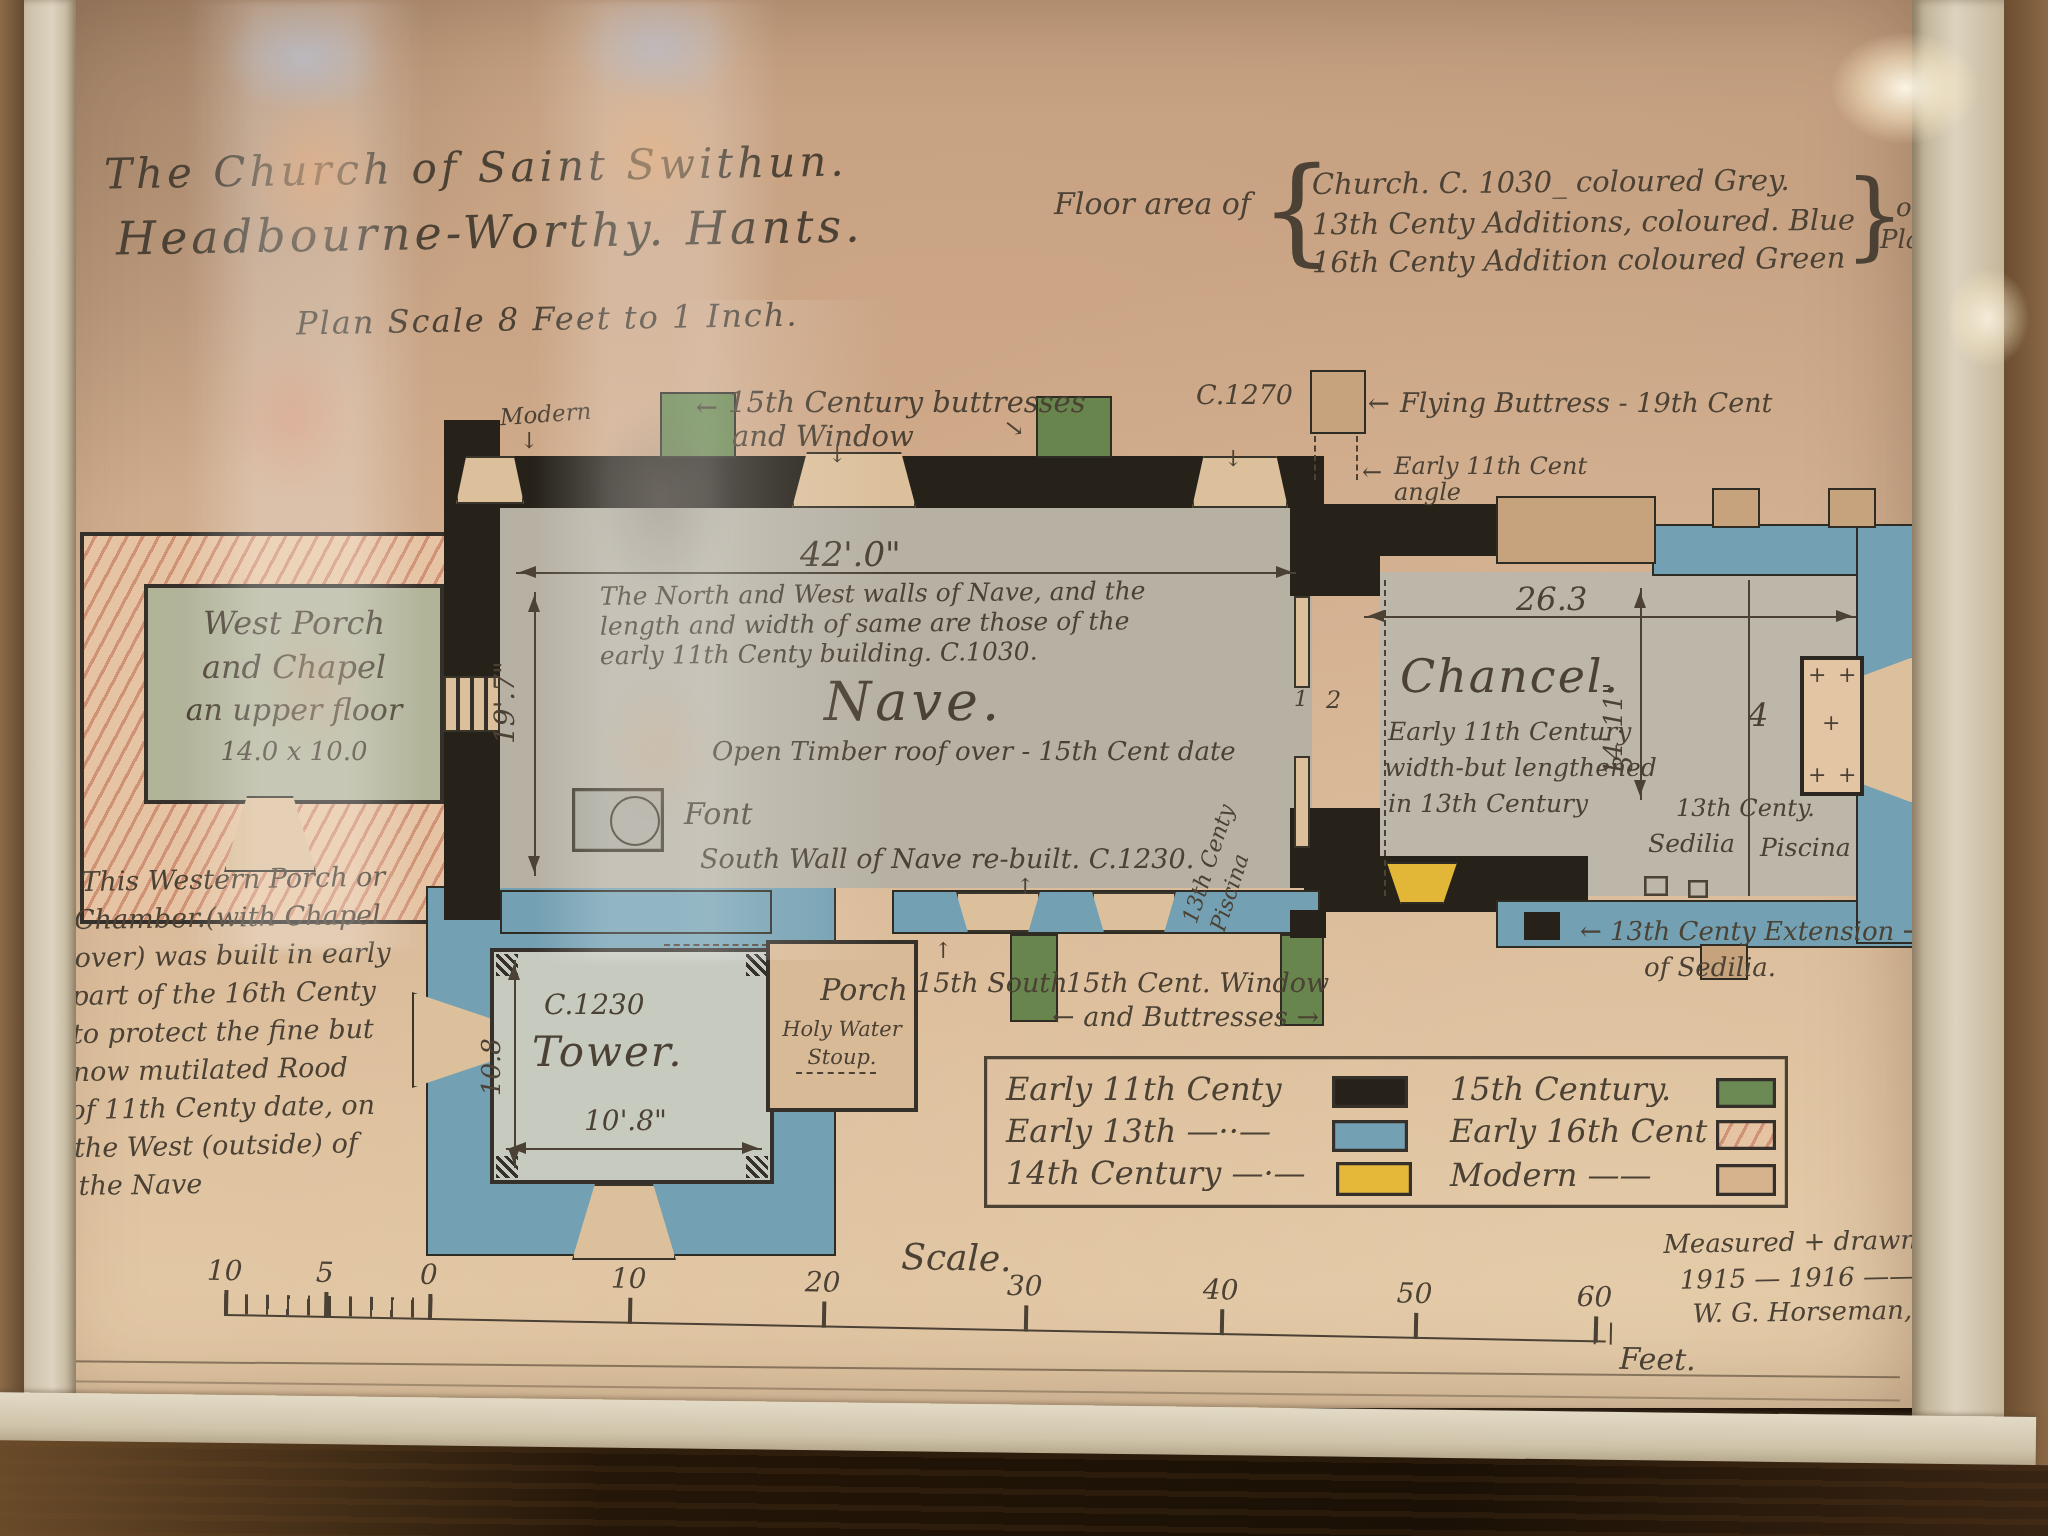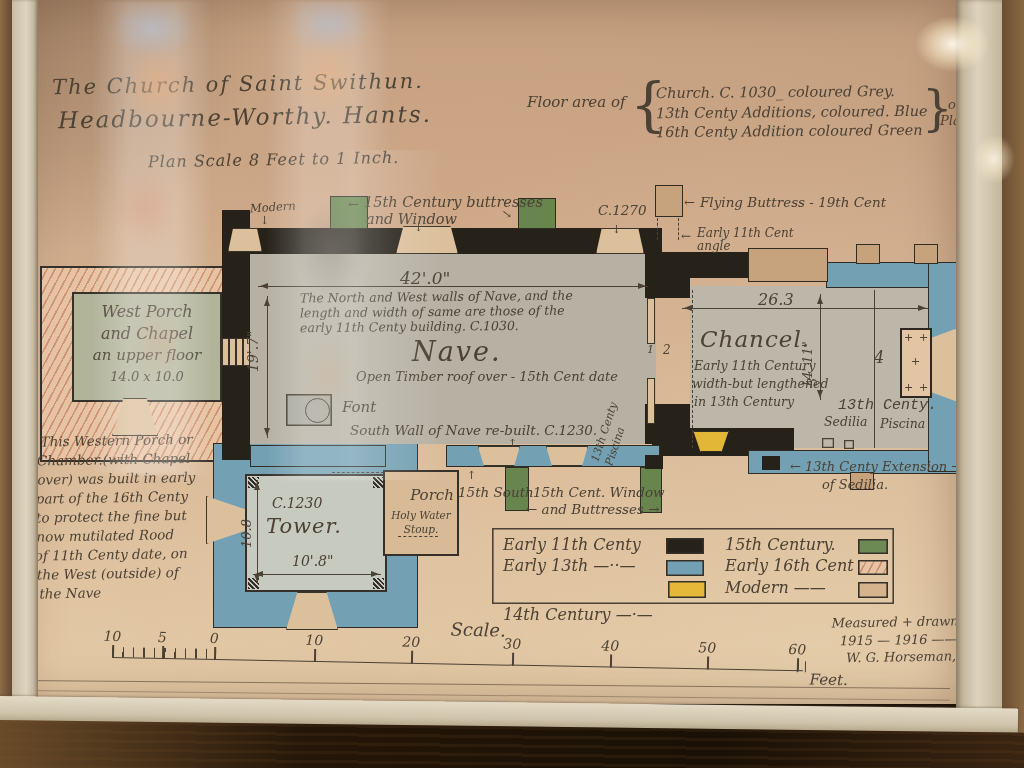--- a/index.html
+++ b/index.html
@@ -164,34 +164,34 @@
   <div class="t" style="left:614px;top:456px;font-size:11px;transform:rotate(-72deg);transform-origin:left bottom;">Piscina</div>
 
   <div class="t" style="left:700px;top:328px;font-size:23px;letter-spacing:1px;">Chancel.</div>
   <div class="t" style="left:694px;top:360px;font-size:12.5px;">Early 11th Century</div>
   <div class="t" style="left:692px;top:378px;font-size:12.5px;">width-but lengthened</div>
   <div class="t" style="left:694px;top:396px;font-size:12.5px;">in 13th Century</div>
   <div class="t" style="left:647px;top:344px;font-size:11px;">1</div>
   <div class="t" style="left:663px;top:344px;font-size:12px;">2</div>
   <div class="t" style="left:806px;top:386px;font-size:13px;transform:rotate(-90deg);transform-origin:left top;">3</div>
   <div class="t" style="left:874px;top:350px;font-size:16px;">4</div>
-  <div class="t" style="left:838px;top:398px;font-size:15px;font-family:Liberation Mono, monospace;">13th Centy.</div>
+  <div class="t" style="left:838px;top:398px;font-size:12px;">13th Centy.</div>
   <div class="t" style="left:824px;top:416px;font-size:12.5px;">Sedilia</div>
   <div class="t" style="left:880px;top:418px;font-size:12.5px;">Piscina</div>
   <div class="t" style="left:790px;top:460px;font-size:13px;">← 13th Centy Extension →</div>
   <div class="t" style="left:822px;top:478px;font-size:13px;">of Sedilia.</div>
 
   <div class="t" style="left:250px;top:202px;font-size:11.5px;transform:rotate(-4deg);">Modern</div>
   <div class="t" style="left:260px;top:215px;font-size:11px;">↓</div>
   <div class="t" style="left:348px;top:198px;font-size:13px;">←</div>
   <div class="t" style="left:364px;top:195px;font-size:14.5px;">15th Century buttresses</div>
   <div class="t" style="left:366px;top:212px;font-size:14.5px;">and Window</div>
   <div class="t" style="left:414px;top:222px;font-size:11px;">↓</div>
   <div class="t" style="left:502px;top:208px;font-size:12px;transform:rotate(38deg);">→</div>
-  <div class="t" style="left:598px;top:204px;font-size:13.5px;">C.1270</div>
+  <div class="t" style="left:598px;top:192px;font-size:13.5px;">C.1270</div>
   <div class="t" style="left:612px;top:224px;font-size:11px;">↓</div>
   <div class="t" style="left:684px;top:196px;font-size:13px;">←</div>
   <div class="t" style="left:700px;top:196px;font-size:13.5px;">Flying Buttress - 19th Cent</div>
   <div class="t" style="left:681px;top:230px;font-size:12px;">←</div>
   <div class="t" style="left:697px;top:227px;font-size:12px;">Early 11th Cent</div>
   <div class="t" style="left:697px;top:240px;font-size:12px;">angle</div>
 
   <div class="t" style="left:467px;top:470px;font-size:11px;">↑</div>
   <div class="t" style="left:458px;top:486px;font-size:13.5px;">15th South</div>
   <div class="t" style="left:533px;top:486px;font-size:13.5px;">15th Cent. Window</div>
@@ -211,21 +211,21 @@
   </div>
 
   <div class="t" style="left:272px;top:496px;font-size:14px;">C.1230</div>
   <div class="t" style="left:266px;top:516px;font-size:21px;letter-spacing:1px;">Tower.</div>
 
   <div class="s" style="left:492px;top:528px;width:402px;height:76px;box-shadow:inset 0 0 0 1.6px #4b4134;"></div>
   <div class="t" style="left:503px;top:537px;font-size:16px;">Early 11th Centy</div>
   <div class="swatch" style="left: 666px; top: 538px; width: 38px; height: 16px; background: rgb(38, 34, 26);"></div>
   <div class="t" style="left:503px;top:558px;font-size:16px;">Early 13th —··—</div>
   <div class="swatch" style="left: 666px; top: 560px; width: 38px; height: 16px; background: rgb(116, 160, 180);"></div>
-  <div class="t" style="left:503px;top:579px;font-size:16px;margin-top:28px;">14th Century —·—</div>
+  <div class="t" style="left:503px;top:579px;font-size:16px;">14th Century —·—</div>
   <div class="swatch" style="left: 668px; top: 581px; width: 38px; height: 17px; background: rgb(229, 184, 58);"></div>
   <div class="t" style="left:725px;top:537px;font-size:16px;">15th Century.</div>
   <div class="swatch" style="left: 858px; top: 539px; width: 30px; height: 15px; background: rgb(108, 138, 84);"></div>
   <div class="t" style="left:725px;top:558px;font-size:16px;">Early 16th Cent</div>
   <div class="swatch hatch16" style="left:858px;top:560px;width:30px;height:15px;"></div>
   <div class="t" style="left:725px;top:580px;font-size:16px;">Modern ——</div>
   <div class="swatch" style="left: 858px; top: 582px; width: 30px; height: 16px; background: rgb(214, 178, 141);"></div>
 
   <div class="s" style="left:90px;top:612px;width:740px;height:72px;transform:rotate(1.1deg);transform-origin:22px 45px;">
     <div class="t" style="left:360px;top:2px;font-size:18px;">Scale.</div>

